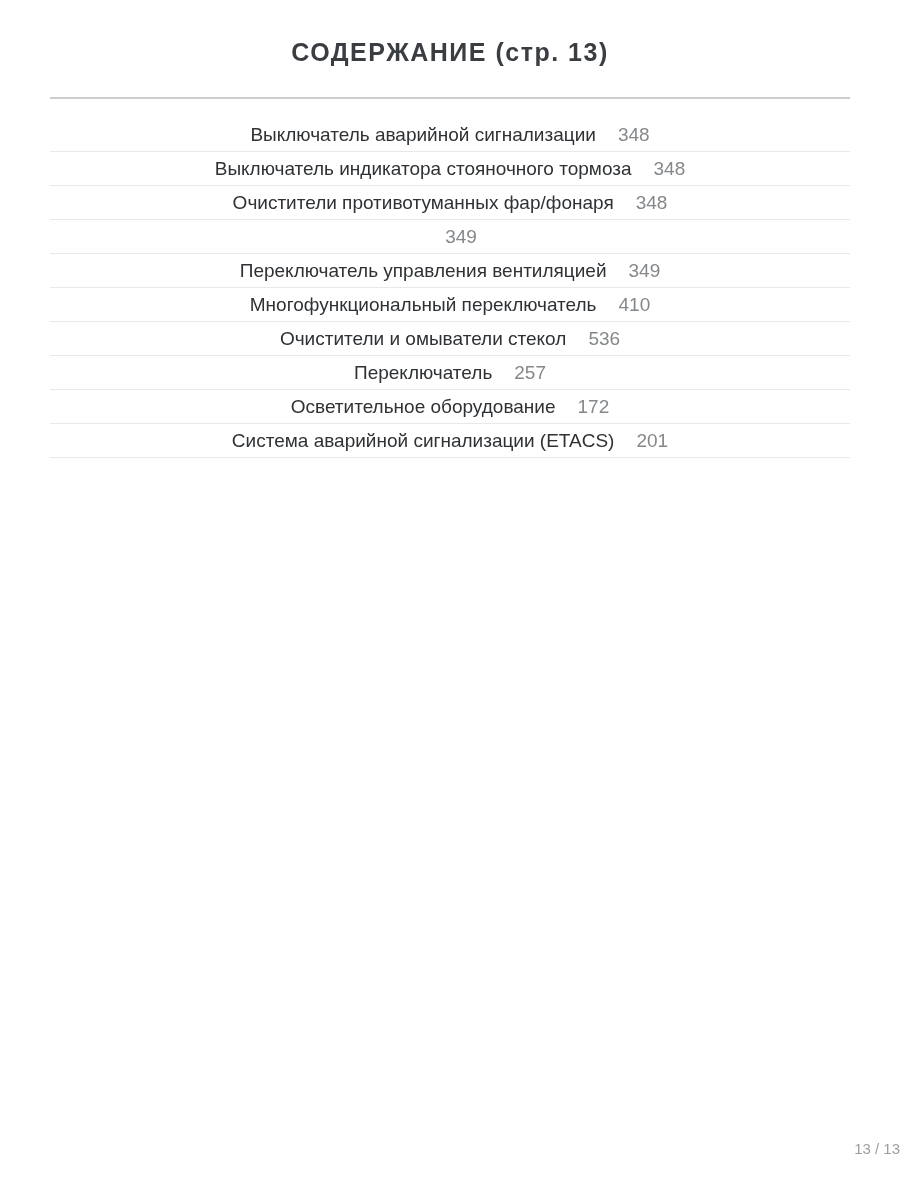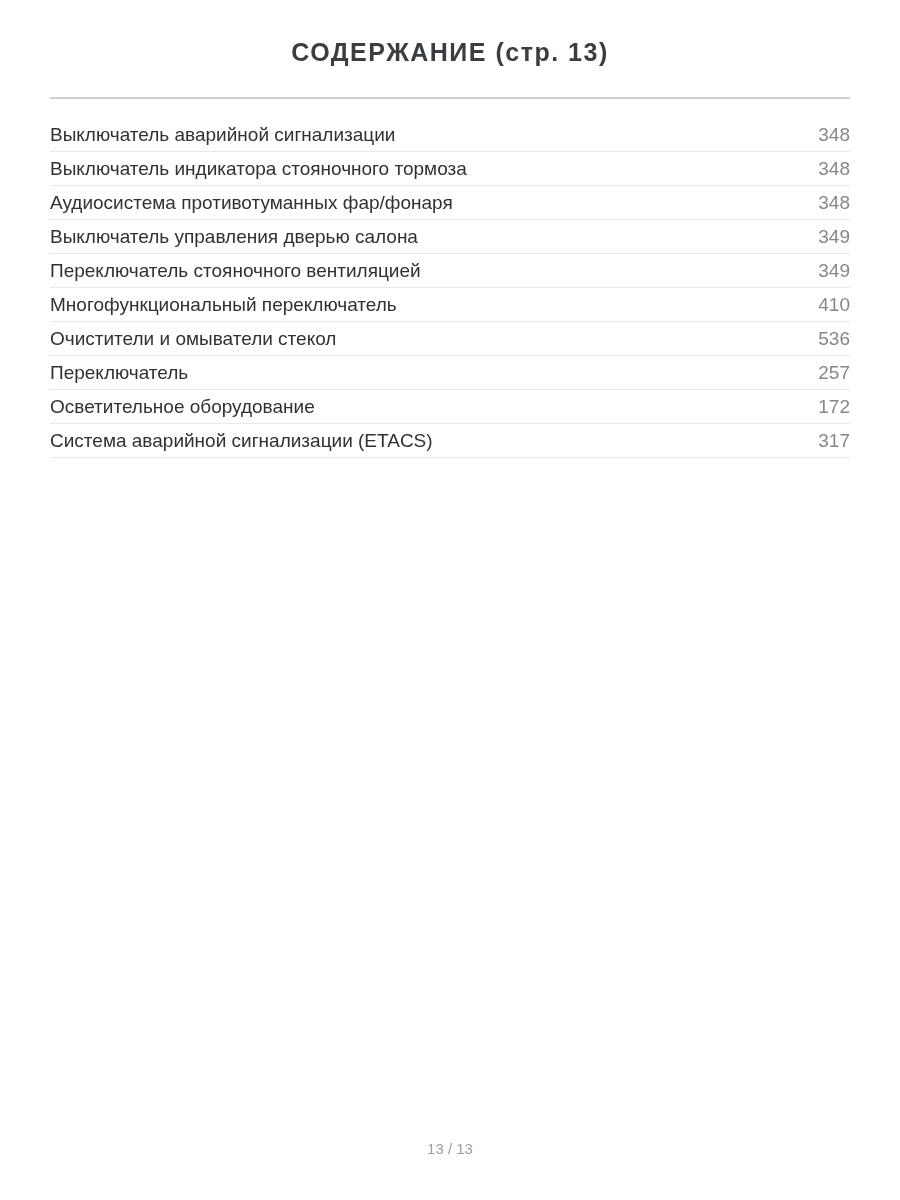--- a/index.html
+++ b/index.html
@@ -34,21 +34,21 @@
     margin-top: 30px;
     height: 0;
     border: 0;
     border-top: 2px solid var(--rule-color, #cbcdce);
   }
   .toc {
     margin-top: 19px;
   }
   .toc-row {
     display: flex;
-    justify-content: space-between;
+    justify-content: center;
     align-items: center;
     height: 33px;
     border-bottom: 1px solid var(--sep-color, #e8e9ea);
     cursor: pointer;
   }
   .toc-label {
     font-size: 19px;
     color: var(--item-color, #2f3235);
     white-space: nowrap;
   }
@@ -56,21 +56,21 @@
     font-size: 19px;
     color: var(--page-num-color, #85888b);
     white-space: nowrap;
     margin-left: 22px;
   }
   .footer {
     position: absolute;
     left: 0;
     right: 0;
     bottom: 43px;
-    text-align: center;
+    text-align: right;
     font-size: 15px;
     line-height: 17px;
     color: var(--footer-color, #9b9ea1);
   }
 </style>
 </head>
 <body>
 
 <div class="page">
   <div class="content">
@@ -82,31 +82,30 @@
           <span class="toc-label">Выключатель аварийной сигнализации</span>
           <span class="toc-page">348</span>
         </div>
 
         <div class="toc-row">
           <span class="toc-label">Выключатель индикатора стояночного тормоза</span>
           <span class="toc-page">348</span>
         </div>
 
         <div class="toc-row">
-          <span class="toc-label">Аудиосистема противотуманных фар/фонаря</span>
+          <span class="toc-label">Очистители противотуманных фар/фонаря</span>
           <span class="toc-page">348</span>
         </div>
 
         <div class="toc-row">
-          <span class="toc-label">Выключатель управления дверью салона</span>
           <span class="toc-page">349</span>
         </div>
 
         <div class="toc-row">
-          <span class="toc-label">Переключатель стояночного вентиляцией</span>
+          <span class="toc-label">Переключатель управления вентиляцией</span>
           <span class="toc-page">349</span>
         </div>
 
         <div class="toc-row">
           <span class="toc-label">Многофункциональный переключатель</span>
           <span class="toc-page">410</span>
         </div>
 
         <div class="toc-row">
           <span class="toc-label">Очистители и омыватели стекол</span>
@@ -118,18 +117,18 @@
           <span class="toc-page">257</span>
         </div>
 
         <div class="toc-row">
           <span class="toc-label">Осветительное оборудование</span>
           <span class="toc-page">172</span>
         </div>
 
         <div class="toc-row">
           <span class="toc-label">Система аварийной сигнализации (ETACS)</span>
-          <span class="toc-page">317</span>
+          <span class="toc-page">201</span>
         </div>
       </div>
   </div>
   <div class="footer">13 / 13</div>
 </div>
 
 </body></html>

